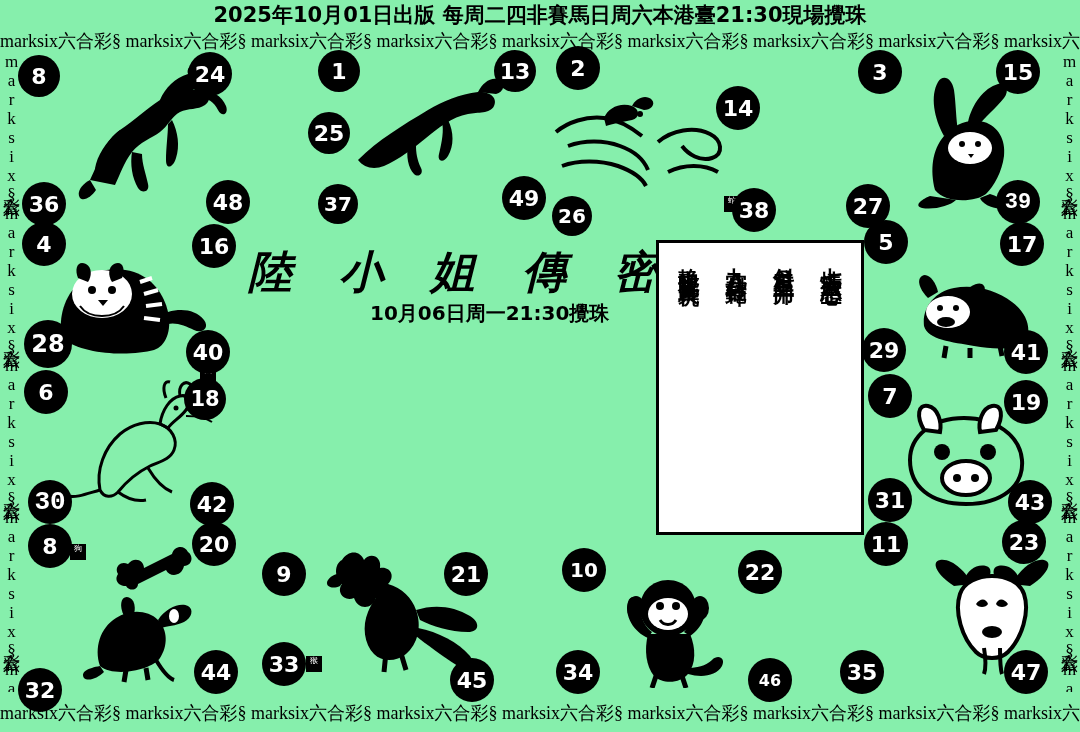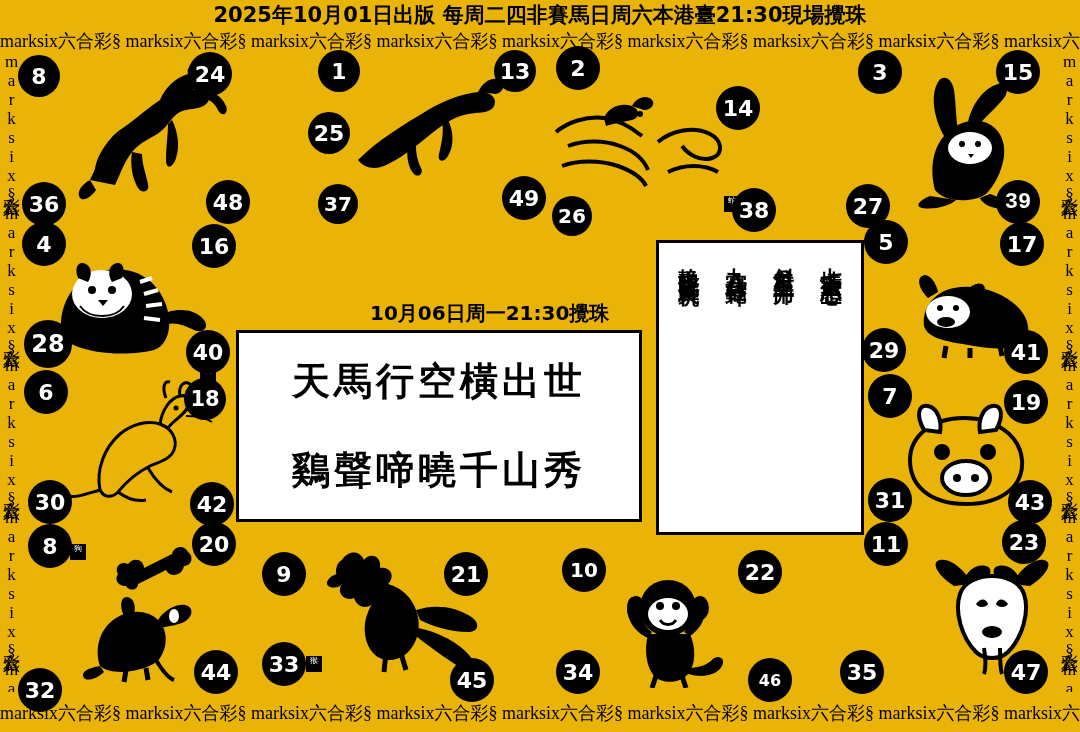--- a/index.html
+++ b/index.html
@@ -4,21 +4,21 @@
 <style>
   html, body {
     margin: 0;
     padding: 0;
     background: #ffffff;
   }
   #page {
     position: relative;
     width: 1080px;
     height: 732px;
-    background: #eab308;
+    background: #86efac;
     overflow: hidden;
     font-family: "DejaVu Sans", sans-serif;
   }
 
   
   .header-bar {
     position: absolute;
     top: 0; left: 0;
     width: 1080px;
     height: 30px;
@@ -360,26 +360,23 @@
       <ellipse cx="38" cy="50" rx="9" ry="12" fill="#000"></ellipse>
       <ellipse cx="102" cy="50" rx="9" ry="12" fill="#000"></ellipse>
       <path d="M50 76 C46 92 48 108 56 118 C64 126 82 126 90 116 C98 106 98 90 92 76 Z" fill="#000"></path>
       <path d="M50 80 C36 74 26 58 30 44 C32 36 42 38 42 48 C42 60 48 70 54 74 Z" fill="#000"></path>
       <path d="M92 78 C104 70 110 56 106 44 C104 36 94 38 94 48 C94 60 90 70 86 74 Z" fill="#000"></path>
       <path d="M90 116 C104 120 118 118 124 108 C128 100 120 96 114 102 C108 108 98 110 90 110 Z" fill="#000"></path>
       <path d="M58 118 L54 130 M84 118 L88 130" stroke="#000" stroke-width="5"></path>
     </svg>
   </div>
 
+  <div class="title-calligraphy">陸 小 姐 傳 密</div>
   <div class="title-sub">10月06日周一21:30攪珠</div>
 
-  <div class="couplet-box">
-    <div class="couplet-line">天馬行空橫出世</div>
-    <div class="couplet-line">鷄聲啼曉千山秀</div>
-  </div>
 
   <div class="poem-box">
     <div class="poem-col">七情六欲意心歪，</div>
     <div class="poem-col">斜月三更门半开。</div>
     <div class="poem-col">九宫八封转乾坤，</div>
     <div class="poem-col">静中也能修真机。</div>
   </div>
 
   <div class="stamp" style="left:724px; top:196px; width:14px; height:14px;">蛇</div>
   <div class="stamp" style="left:200px; top:366px; width:14px; height:14px;">鼠</div>
@@ -409,21 +406,21 @@
       <div class="ball" style="left: 864px; top: 220px; width: 44px; height: 44px; font-size: 22px;">5</div>
       <div class="ball" style="left: 1000px; top: 222px; width: 44px; height: 44px; font-size: 22px;">17</div>
       <div class="ball" style="left: 24px; top: 320px; width: 48px; height: 48px; font-size: 24px;">28</div>
       <div class="ball" style="left: 186px; top: 330px; width: 44px; height: 44px; font-size: 22px;">40</div>
       <div class="ball" style="left: 862px; top: 328px; width: 44px; height: 44px; font-size: 22px;">29</div>
       <div class="ball" style="left: 1004px; top: 330px; width: 44px; height: 44px; font-size: 22px;">41</div>
       <div class="ball" style="left: 24px; top: 370px; width: 44px; height: 44px; font-size: 22px;">6</div>
       <div class="ball" style="left: 184px; top: 378px; width: 42px; height: 42px; font-size: 21px;">18</div>
       <div class="ball" style="left: 868px; top: 374px; width: 44px; height: 44px; font-size: 22px;">7</div>
       <div class="ball" style="left: 1004px; top: 380px; width: 44px; height: 44px; font-size: 22px;">19</div>
-      <div class="ball" style="left: 28px; top: 480px; width: 44px; height: 44px; font-size: 22px;">30</div>
+      <div class="ball" style="left: 28px; top: 480px; width: 44px; height: 44px; font-size: 26px; font-family: Liberation Mono, monospace;">30</div>
       <div class="ball" style="left: 190px; top: 482px; width: 44px; height: 44px; font-size: 22px;">42</div>
       <div class="ball" style="left: 868px; top: 478px; width: 44px; height: 44px; font-size: 22px;">31</div>
       <div class="ball" style="left: 1008px; top: 480px; width: 44px; height: 44px; font-size: 22px;">43</div>
       <div class="ball" style="left: 28px; top: 524px; width: 44px; height: 44px; font-size: 22px;">8</div>
       <div class="ball" style="left: 192px; top: 522px; width: 44px; height: 44px; font-size: 22px;">20</div>
       <div class="ball" style="left: 864px; top: 522px; width: 44px; height: 44px; font-size: 22px;">11</div>
       <div class="ball" style="left: 1002px; top: 520px; width: 44px; height: 44px; font-size: 22px;">23</div>
       <div class="ball" style="left: 262px; top: 552px; width: 44px; height: 44px; font-size: 22px;">9</div>
       <div class="ball" style="left: 444px; top: 552px; width: 44px; height: 44px; font-size: 22px;">21</div>
       <div class="ball" style="left: 562px; top: 548px; width: 44px; height: 44px; font-size: 20px;">10</div>

